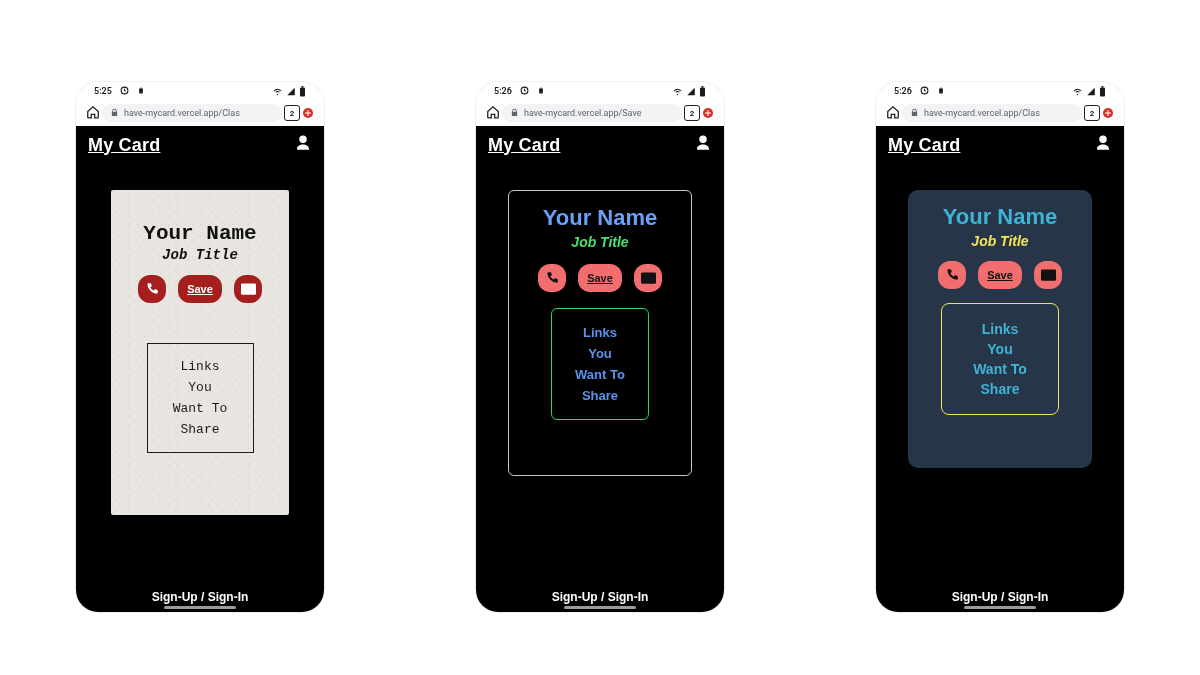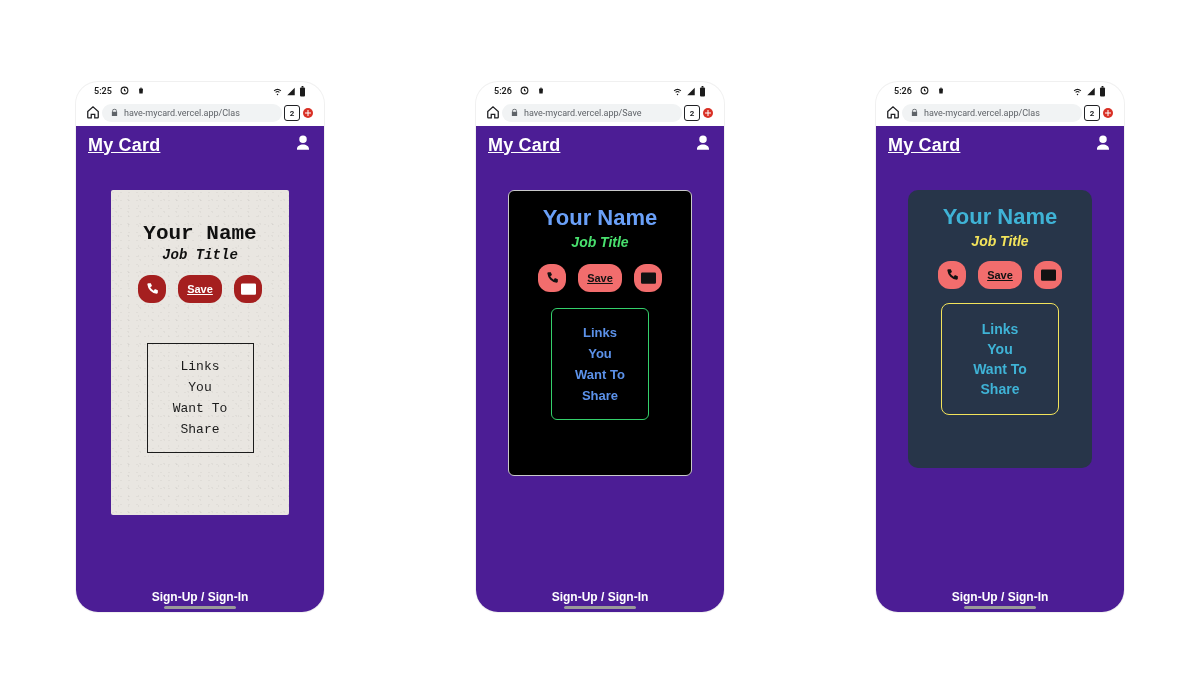--- a/index.html
+++ b/index.html
@@ -90,21 +90,21 @@
     color:#202124;
   }
   .chrome-more {
     width:12px; height:12px;
     display:flex; align-items:center; justify-content:center;
   }
 
   
   .viewport {
     flex: 1;
-    background: #4c1d95;
+    background: #000000;
     position: relative;
     display: flex;
     flex-direction: column;
   }
 
   
   .app-header {
     display:flex;
     align-items:center;
     justify-content:space-between;

